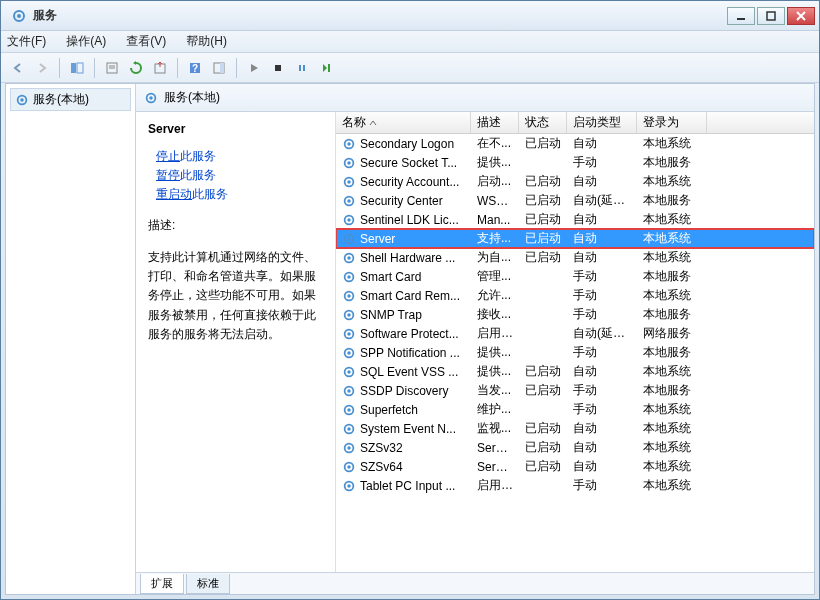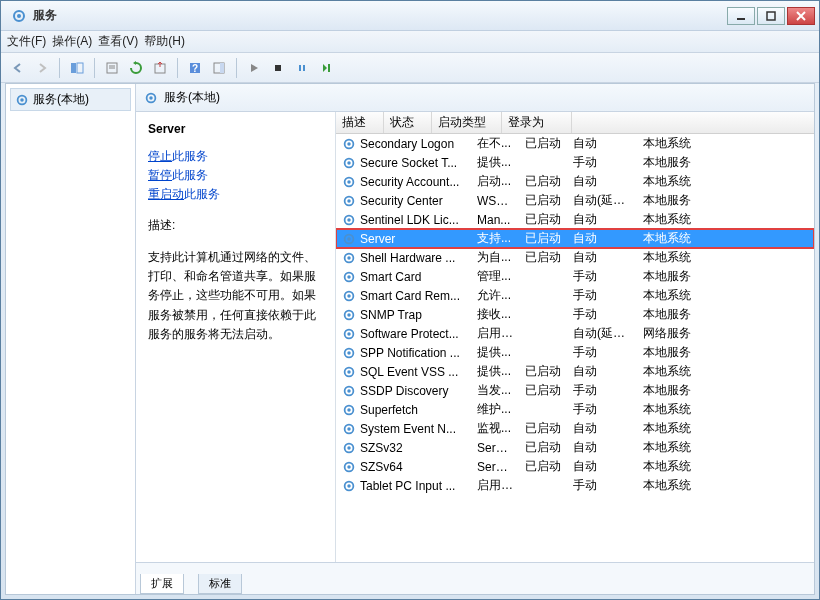--- a/index.html
+++ b/index.html
@@ -4,49 +4,49 @@
 <style>
 * { box-sizing: border-box; margin: 0; padding: 0; }
 body { font-family: "Microsoft YaHei", "SimSun", Tahoma, sans-serif; font-size: 12px; background: #fff; overflow: hidden; }
 .window { width: 820px; height: 600px; border: 1px solid #5a7fa0; background: linear-gradient(#e8f0f8, #d8e4f0); display: flex; flex-direction: column; }
 .titlebar { height: 30px; background: linear-gradient(#f5f9fd, #dde8f4); display: flex; align-items: center; padding: 0 4px; border-bottom: 1px solid #c0cfe0; }
 .titlebar .ticon { width: 16px; height: 16px; margin: 0 6px; }
 .titlebar .title { flex: 1; color: #333; font-weight: bold; }
 .winbtns { display: flex; }
 .winbtn { width: 28px; height: 18px; margin-left: 2px; border: 1px solid #8aa; background: linear-gradient(#f8fcff,#dbe9f4); display:flex;align-items:center;justify-content:center; }
 .winbtn.close { background: linear-gradient(#e88,#c44); border-color:#a33; color:#fff;}
-.menubar { height: 22px; background: linear-gradient(#f2f6fb,#e4edf6); display:flex; align-items:center; padding:0 6px; gap:6px; border-bottom:1px solid #c8d4e2;}
+.menubar { height: 22px; background: linear-gradient(#f2f6fb,#e4edf6); display:flex; align-items:center; padding:0 6px; gap:20px; border-bottom:1px solid #c8d4e2;}
 .menubar span { color:#222; cursor:default; }
 .toolbar { height: 30px; background: linear-gradient(#f4f8fc,#e6eef7); display:flex; align-items:center; padding:0 6px; gap:2px; border-bottom:1px solid #c8d4e2;}
 .tbtn { width:22px; height:22px; border:1px solid transparent; display:flex;align-items:center;justify-content:center;}
 .tsep { width:1px; height:20px; background:#b8c8d8; margin:0 4px;}
 .body { flex:1; display:flex; background:#fff; margin:0 4px 4px 4px; border:1px solid #b8c8d8;}
 .leftpane { width:130px; border-right:1px solid #c8d4e2; background:#fff; padding:4px;}
 .leftnode { display:flex; align-items:center; gap:4px; padding:2px 4px; background:#e8f0f8; border:1px solid #c8d8e8;}
 .rightpane { flex:1; display:flex; flex-direction:column; background:#fff;}
 .rheader { height:28px; background:linear-gradient(#f5f9fd,#e8f0f8); border-bottom:1px solid #c8d4e2; display:flex;align-items:center; padding:0 8px; gap:6px;}
 .rbody { flex:1; display:flex; overflow:hidden;}
 .detailpane { width:200px; border-right:1px solid #d8e0e8; padding:10px 12px; overflow:hidden;}
 .detailpane h3 { font-size:12px; font-weight:bold; margin-bottom:12px;}
 .links { margin-bottom:14px;}
 .links div { color:#0044cc; margin-bottom:2px;}
-.links a { color:#0044cc; text-decoration:underline; cursor:pointer;}
+.links a { color:#0044cc; text-decoration:underline; cursor:pointer;margin-left:8px;}
 .desc-label { margin-bottom:14px;}
 .desc-text { line-height:1.6; word-break:break-all;}
 .listpane { flex:1; display:flex; flex-direction:column; overflow:hidden;}
 .listhdr { display:flex; background:linear-gradient(#fdfdfd,#ececec); border-bottom:1px solid #d0d0d0; height:22px;}
 .listhdr .col { border-right:1px solid #d8d8d8; padding:3px 6px; display:flex; align-items:center; gap:3px;}
 .listrows { flex:1; overflow-y:auto; overflow-x:hidden;}
 .row { display:flex; height:19px; align-items:center;}
 .row .cell { padding:0 6px; overflow:hidden; white-space:nowrap; text-overflow:ellipsis;}
 .row .cell.first { display:flex; align-items:center; gap:4px;}
 .row.highlighted { outline:2px solid #e04040; outline-offset:-1px; background:#3399ff; color:#fff;}
 .gear { width:14px; height:14px; flex-shrink:0;}
 .col0{width:135px}.col1{width:48px}.col2{width:48px}.col3{width:70px}.col4{width:70px}
-.tabs { height:32px; border-top:1px solid #c8d4e2; display:flex; align-items:flex-end; padding-left:4px; background:#f4f8fc;gap:12px;}
+.tabs { height:22px; border-top:1px solid #c8d4e2; display:flex; align-items:flex-end; padding-left:4px; background:#f4f8fc;}
 .tab { padding:2px 10px; border:1px solid #b8c8d8; border-top:none; background:#fff; margin-right:2px; font-size:11px;}
 .tab.inactive { background:#e8f0f8;}
 svg { display:block;}
 </style>
 </head>
 <body>
 
 <div class="window">
   <div class="titlebar">
     <span class="ticon">
@@ -188,20 +188,26 @@
           <div class="links">
             <div><a>停止</a><span>此服务</span></div>
             <div><a>暂停</a><span>此服务</span></div>
             <div><a>重启动</a><span>此服务</span></div>
           </div>
           <div class="desc-label">描述:</div>
           <div class="desc-text">支持此计算机通过网络的文件、打印、和命名管道共享。如果服务停止，这些功能不可用。如果服务被禁用，任何直接依赖于此服务的服务将无法启动。</div>
         </div>
         <div class="listpane">
           <div class="listhdr">
+            <div class="col col0">
+                <span>名称</span> 
+                <svg width="8" height="8">
+                  <path d="M1 6 L4 2 L7 6" fill="none" stroke="#666"></path>
+                </svg>
+              </div>
             <div class="col col1">描述</div>
             <div class="col col2">状态</div>
             <div class="col col3">启动类型</div>
             <div class="col col4">登录为</div>
           </div>
           <div class="listrows" id="listrows">
               <div class="row">
                 <div class="cell first col0">
                   <span>
                     <svg class="gear" viewBox="0 0 16 16">

